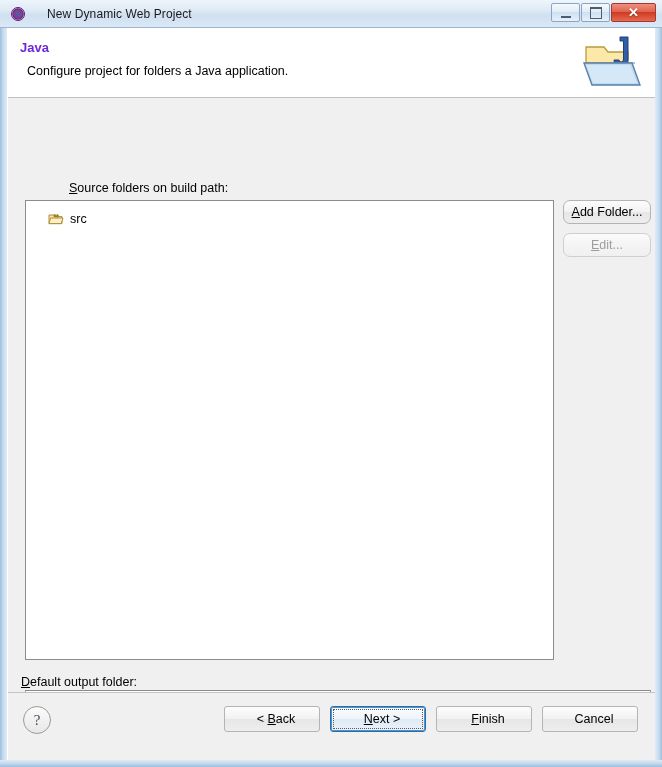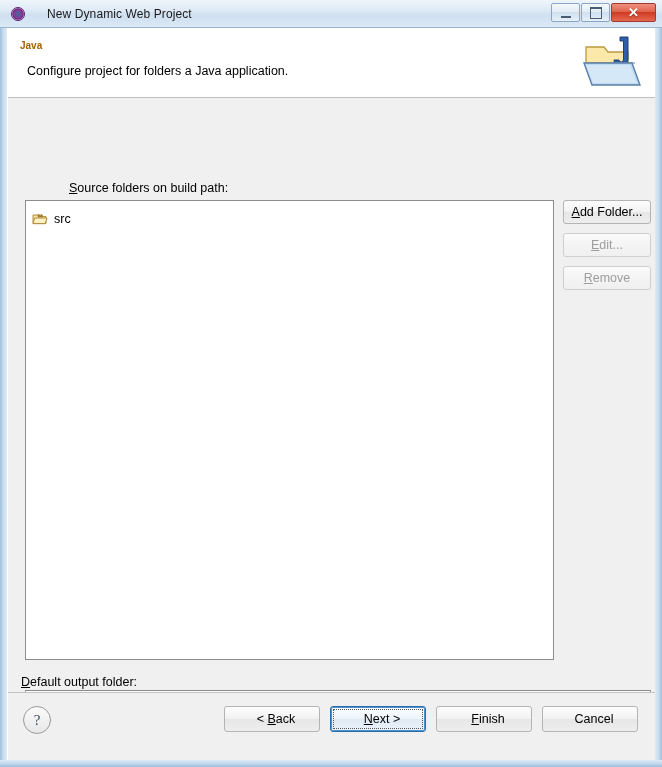--- a/index.html
+++ b/index.html
@@ -135,23 +135,23 @@
   #banner {
     position: relative;
     height: 70px;
     background: #ffffff;
     border-bottom: 1px solid #bfbfbf;
     box-sizing: border-box;
   }
   #banner-title {
     position: absolute;
     left: 12px; top: 12px;
-    font-size: 10px;
+    font-size: 13px;
     font-weight: bold;
-    color: #a16207;
+    color: #6d28d9;
   }
   #banner-desc {
     position: absolute;
     left: 19px; top: 36px;
     font-size: 12.5px;
     color: #000000;
   }
   #banner-icon {
     position: absolute;
     right: 13px; top: 5px;
@@ -179,21 +179,21 @@
     width: 529px; height: 460px;
     background: #ffffff;
     border: 1px solid #8c8c8c;
     box-sizing: border-box;
     overflow: hidden;
   }
   .list-row {
     display: flex;
     align-items: center;
     height: 19px;
-    padding-left: 6px;
+    padding-left: 22px;
     font-size: 12.5px;
     color: #000000;
   }
   .list-row:first-child { margin-top: 8px; }
   .row-icon { width: 16px; height: 16px; flex: none; margin-right: 6px; }
   .row-label { white-space: nowrap; }
 
   .side-buttons {
     position: absolute;
     left: 555px; top: 102px;
@@ -209,21 +209,21 @@
     border: 1px solid #b4b4b4;
     border-radius: 3px;
     background: linear-gradient(to bottom, #fdfdfd 0%, #f2f2f2 48%, #e6e6e6 50%, #eeeeee 100%);
     text-align: center;
     white-space: nowrap;
     display: flex;
     align-items: center;
     justify-content: center;
     user-select: none;
   }
-  .btn.side { width: 88px; height: 24px; }
+  .btn.side { width: 88px; height: 24px; border-radius: 7px; }
   .btn.disabled {
     color: #9d9d9d;
     border-color: #cfcfcf;
     background: linear-gradient(to bottom, #fbfbfb 0%, #f4f4f4 50%, #f0f0f0 100%);
   }
 
   #out-label {
     position: absolute;
     left: 13px; top: 577px;
     font-size: 12.5px;
@@ -348,23 +348,20 @@
         </div>
       </div>
 
       <div class="side-buttons">
         <div class="btn side">
           <span><span class="mn">A</span>dd Folder...</span>
         </div>
         <div class="btn side disabled">
           <span><span class="mn">E</span>dit...</span>
         </div>
-        <div class="btn side disabled">
-          <span><span class="mn">R</span>emove</span>
-        </div>
       </div>
 
       <div id="out-label">
         <span class="mn">D</span><span>efault output folder:</span>
       </div>
 
       <input id="out-field" type="text" value="build\classes" style="">
     </div>
 
     <div id="button-bar">

